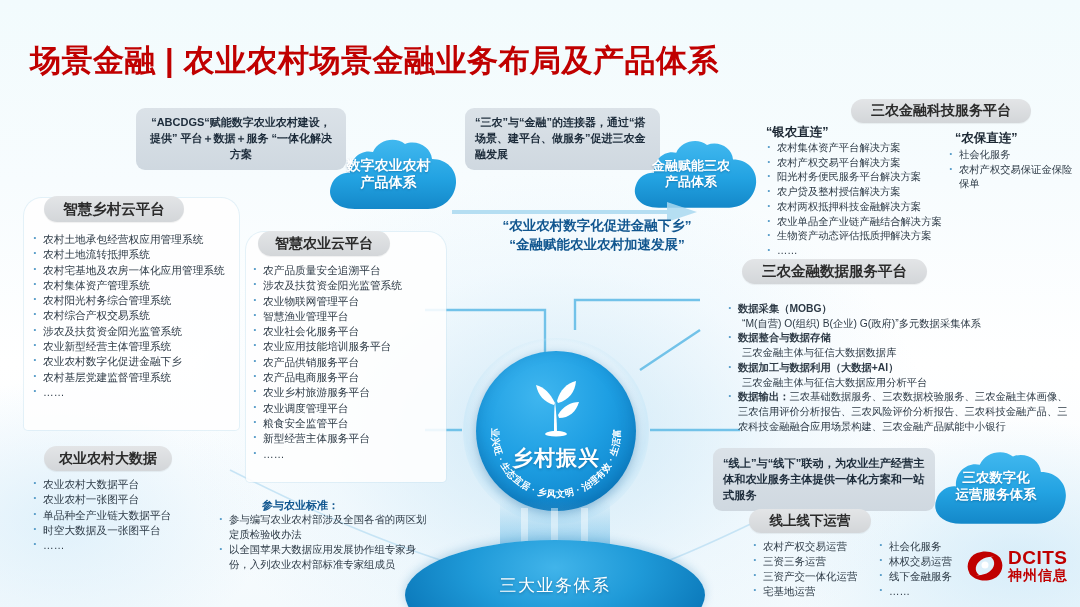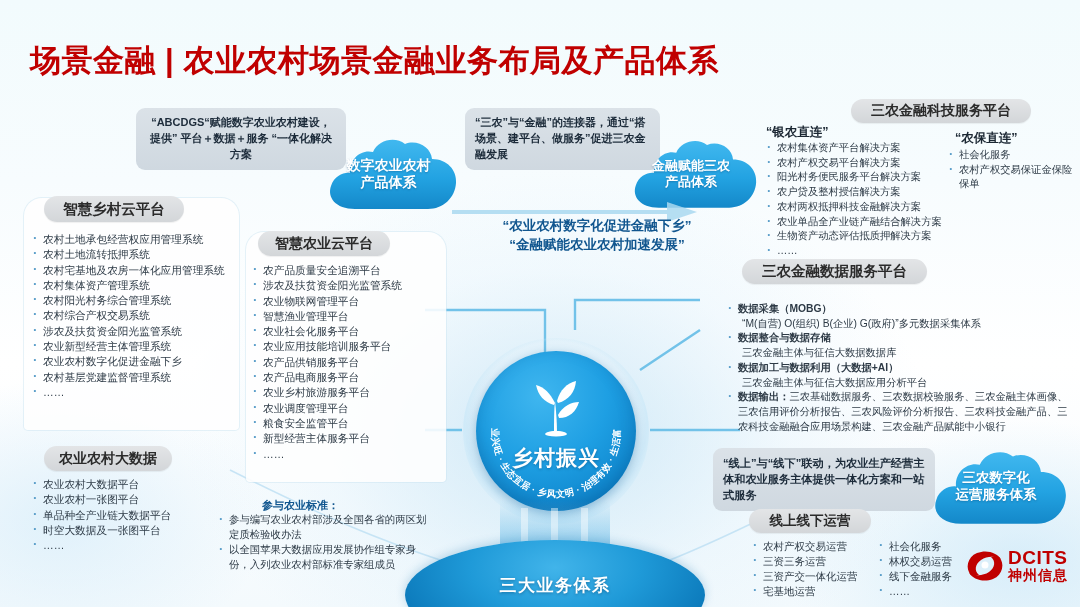--- a/index.html
+++ b/index.html
@@ -91,21 +91,21 @@
 
   
   .base {
     position:absolute; left:405px; top:540px; width:300px; height:110px;
     border-radius:50%;
     background: radial-gradient(ellipse at 50% 25%, #41b4ea 0%, #1f9ad8 40%, #0d7cbd 75%, #0a69a6 100%);
     box-shadow: 0 -2px 10px rgba(20,110,170,0.25);
   }
   .base-label {
     position:absolute; left:405px; top:574px; width:300px; text-align:center;
-    color:#fff; font-size:17px; font-weight:bold; letter-spacing:1.5px;
+    color:#fff; font-size:17px; font-weight:normal; letter-spacing:1.5px;
     text-shadow:0 1px 3px rgba(0,50,90,0.45);
   }
   .pedestal {
     position:absolute; left:500px; top:500px; width:110px; height:70px;
     background: linear-gradient(180deg, rgba(120,195,235,0.0) 0%, rgba(110,190,232,0.55) 55%, rgba(90,175,222,0.8) 100%);
   }
   .ped-stripe { position:absolute; width:7px; top:508px; height:58px; background:rgba(255,255,255,0.45); }
 
   
   .logo { position:absolute; left:963px; top:545px; width:110px; height:44px; }

